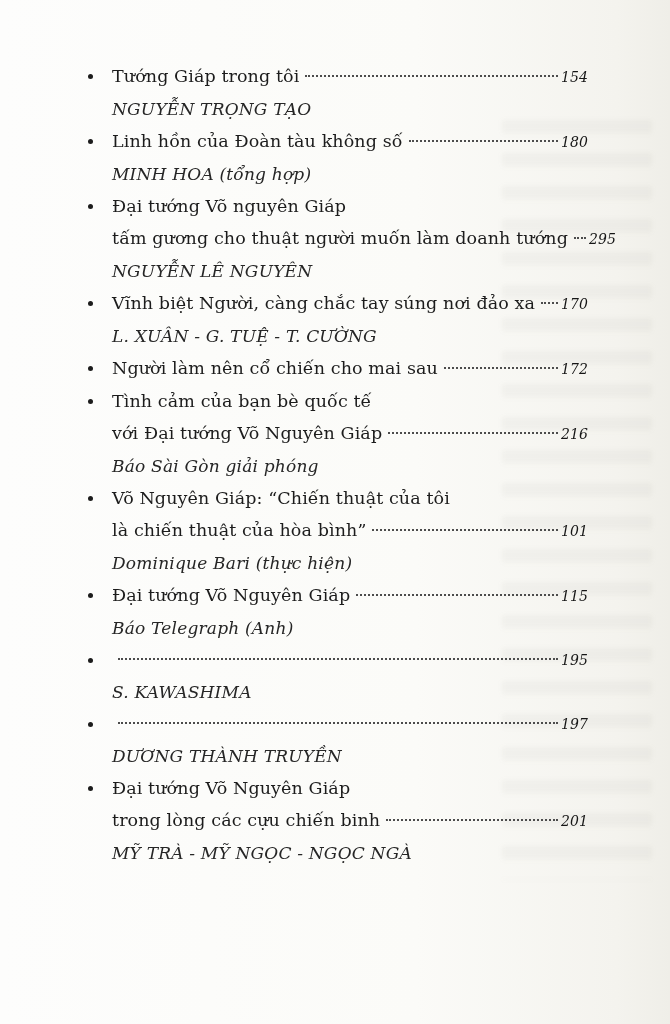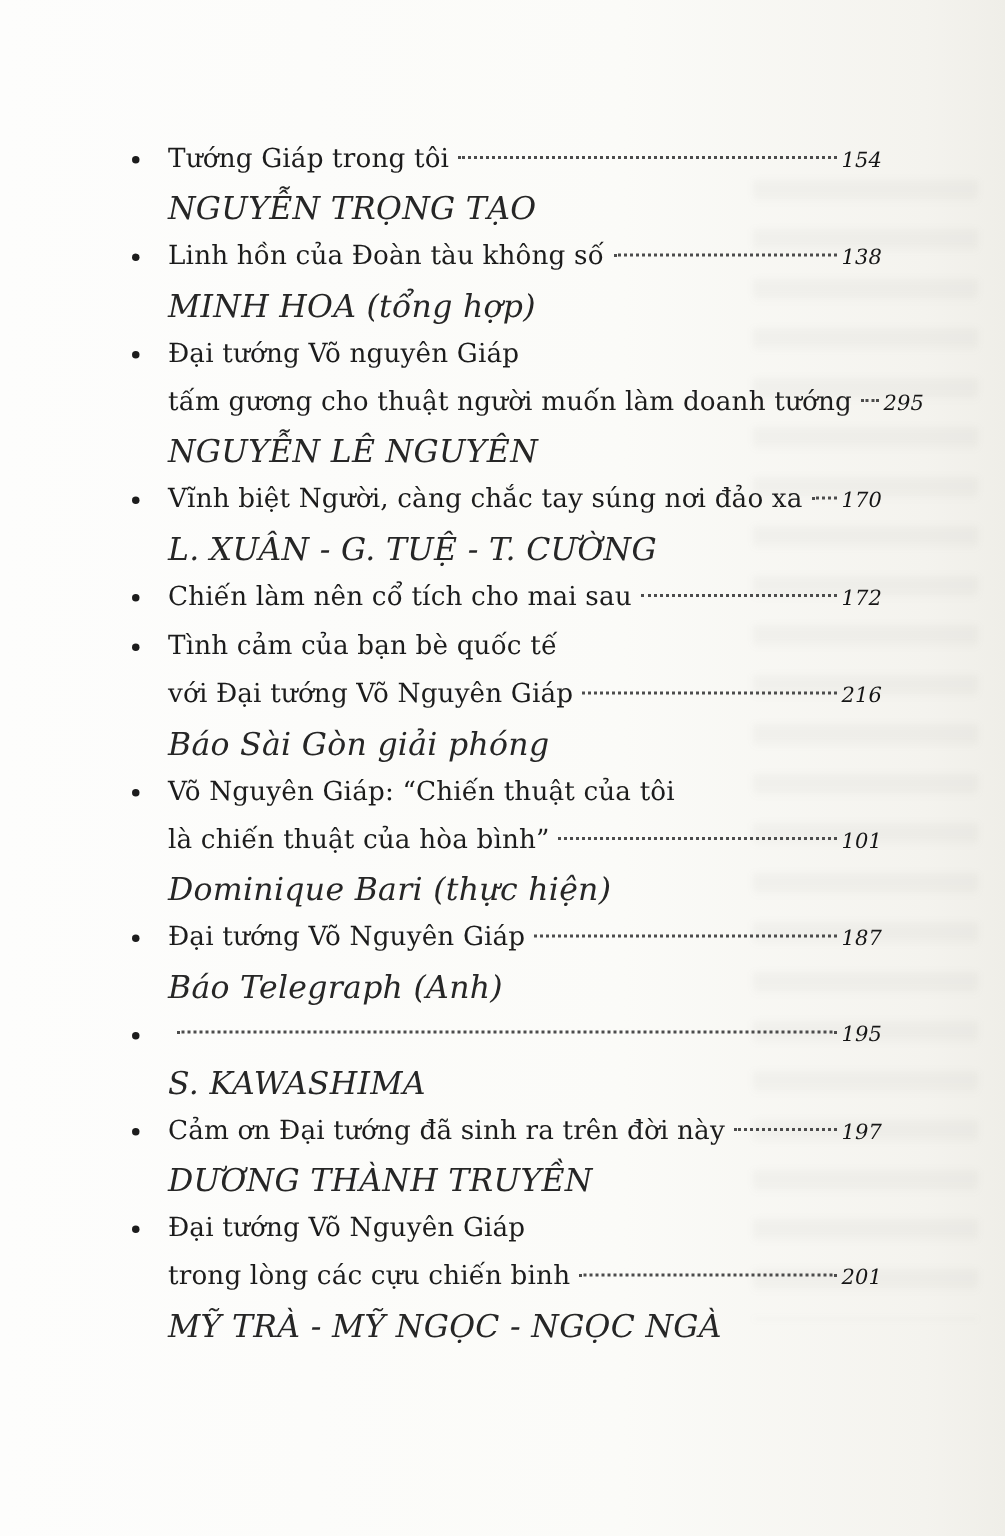--- a/index.html
+++ b/index.html
@@ -11,21 +11,21 @@
     height: 1024px;
     overflow: hidden;
     font-family: "DejaVu Serif", "Liberation Serif", serif;
     color: #1f1f1f;
     background: #fbfbf8;
   }
   .page {
     box-sizing: border-box;
     width: 670px;
     height: 1024px;
-    padding: 90px 82px 40px 88px;
+    padding: 60px 82px 40px 88px;
     position: relative;
     background:
       linear-gradient(90deg, #fdfdfc 0%, #fbfbf8 62%, #f4f3ee 92%, #efeee8 100%);
   }
   
   .page::after {
     content: "";
     position: absolute;
     top: 120px;
     right: 18px;
@@ -78,21 +78,21 @@
     transform: translateY(-5px);
   }
   .pagenum {
     font-size: 14px;
     color: #161616;
     white-space: nowrap;
     font-style: italic;
   }
   .author {
     font-style: italic;
-    font-size: 21px;
+    font-size: 17px;
     line-height: 32px;
     color: #262626;
     letter-spacing: 0.2px;
   }
 </style>
 </head>
 <body>
 
 <div class="page">
   <div class="toc">
@@ -107,21 +107,21 @@
           <div class="author">NGUYỄN TRỌNG TẠO</div>
         </div>
   </div>
 
   <div class="entry">
     <span class="bullet"></span>
     <div class="entry-body">
           <div class="line">
             <span class="text">Linh hồn của Đoàn tàu không số</span>
             <span class="dots"></span>
-            <span class="pagenum">138</span>
+            <span class="pagenum">180</span>
           </div>
           <div class="author">MINH HOA (tổng hợp)</div>
         </div>
   </div>
 
   <div class="entry">
     <span class="bullet"></span>
     <div class="entry-body">
           <div class="line">
             <span class="text">Đại tướng Võ nguyên Giáp</span>
@@ -144,21 +144,21 @@
             <span class="pagenum">170</span>
           </div>
           <div class="author">L. XUÂN - G. TUỆ - T. CƯỜNG</div>
         </div>
   </div>
 
   <div class="entry">
     <span class="bullet"></span>
     <div class="entry-body">
           <div class="line">
-            <span class="text">Chiến làm nên cổ tích cho mai sau</span>
+            <span class="text">Người làm nên cổ chiến cho mai sau</span>
             <span class="dots"></span>
             <span class="pagenum">172</span>
           </div>
         </div>
   </div>
 
   <div class="entry">
     <span class="bullet"></span>
     <div class="entry-body">
           <div class="line">
@@ -187,42 +187,41 @@
           <div class="author">Dominique Bari (thực hiện)</div>
         </div>
   </div>
 
   <div class="entry">
     <span class="bullet"></span>
     <div class="entry-body">
           <div class="line">
             <span class="text">Đại tướng Võ Nguyên Giáp</span>
             <span class="dots"></span>
-            <span class="pagenum">187</span>
+            <span class="pagenum">115</span>
           </div>
           <div class="author">Báo Telegraph (Anh)</div>
         </div>
   </div>
 
   <div class="entry">
     <span class="bullet"></span>
     <div class="entry-body">
           <div class="line">
             <span class="dots"></span>
             <span class="pagenum">195</span>
           </div>
           <div class="author">S. KAWASHIMA</div>
         </div>
   </div>
 
   <div class="entry">
     <span class="bullet"></span>
     <div class="entry-body">
           <div class="line">
-            <span class="text">Cảm ơn Đại tướng đã sinh ra trên đời này</span>
             <span class="dots"></span>
             <span class="pagenum">197</span>
           </div>
           <div class="author">DƯƠNG THÀNH TRUYỀN</div>
         </div>
   </div>
 
   <div class="entry">
     <span class="bullet"></span>
     <div class="entry-body">

